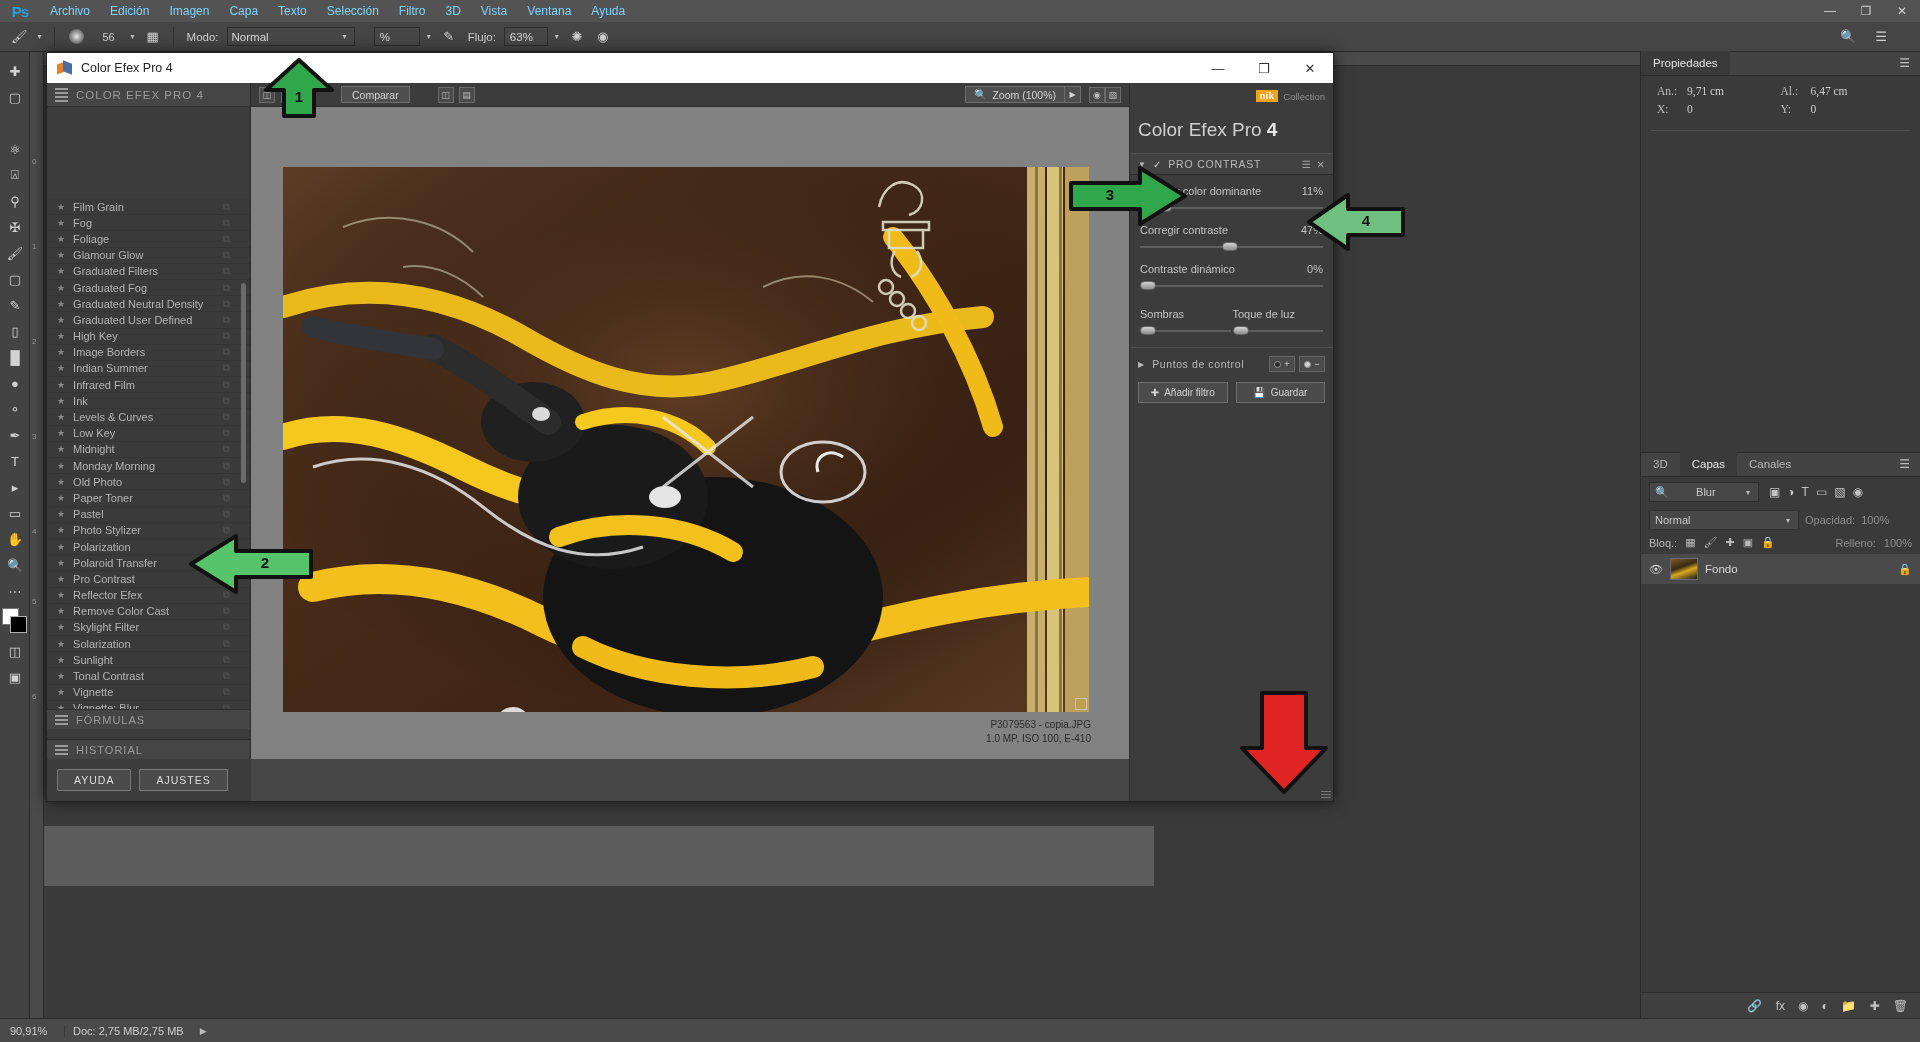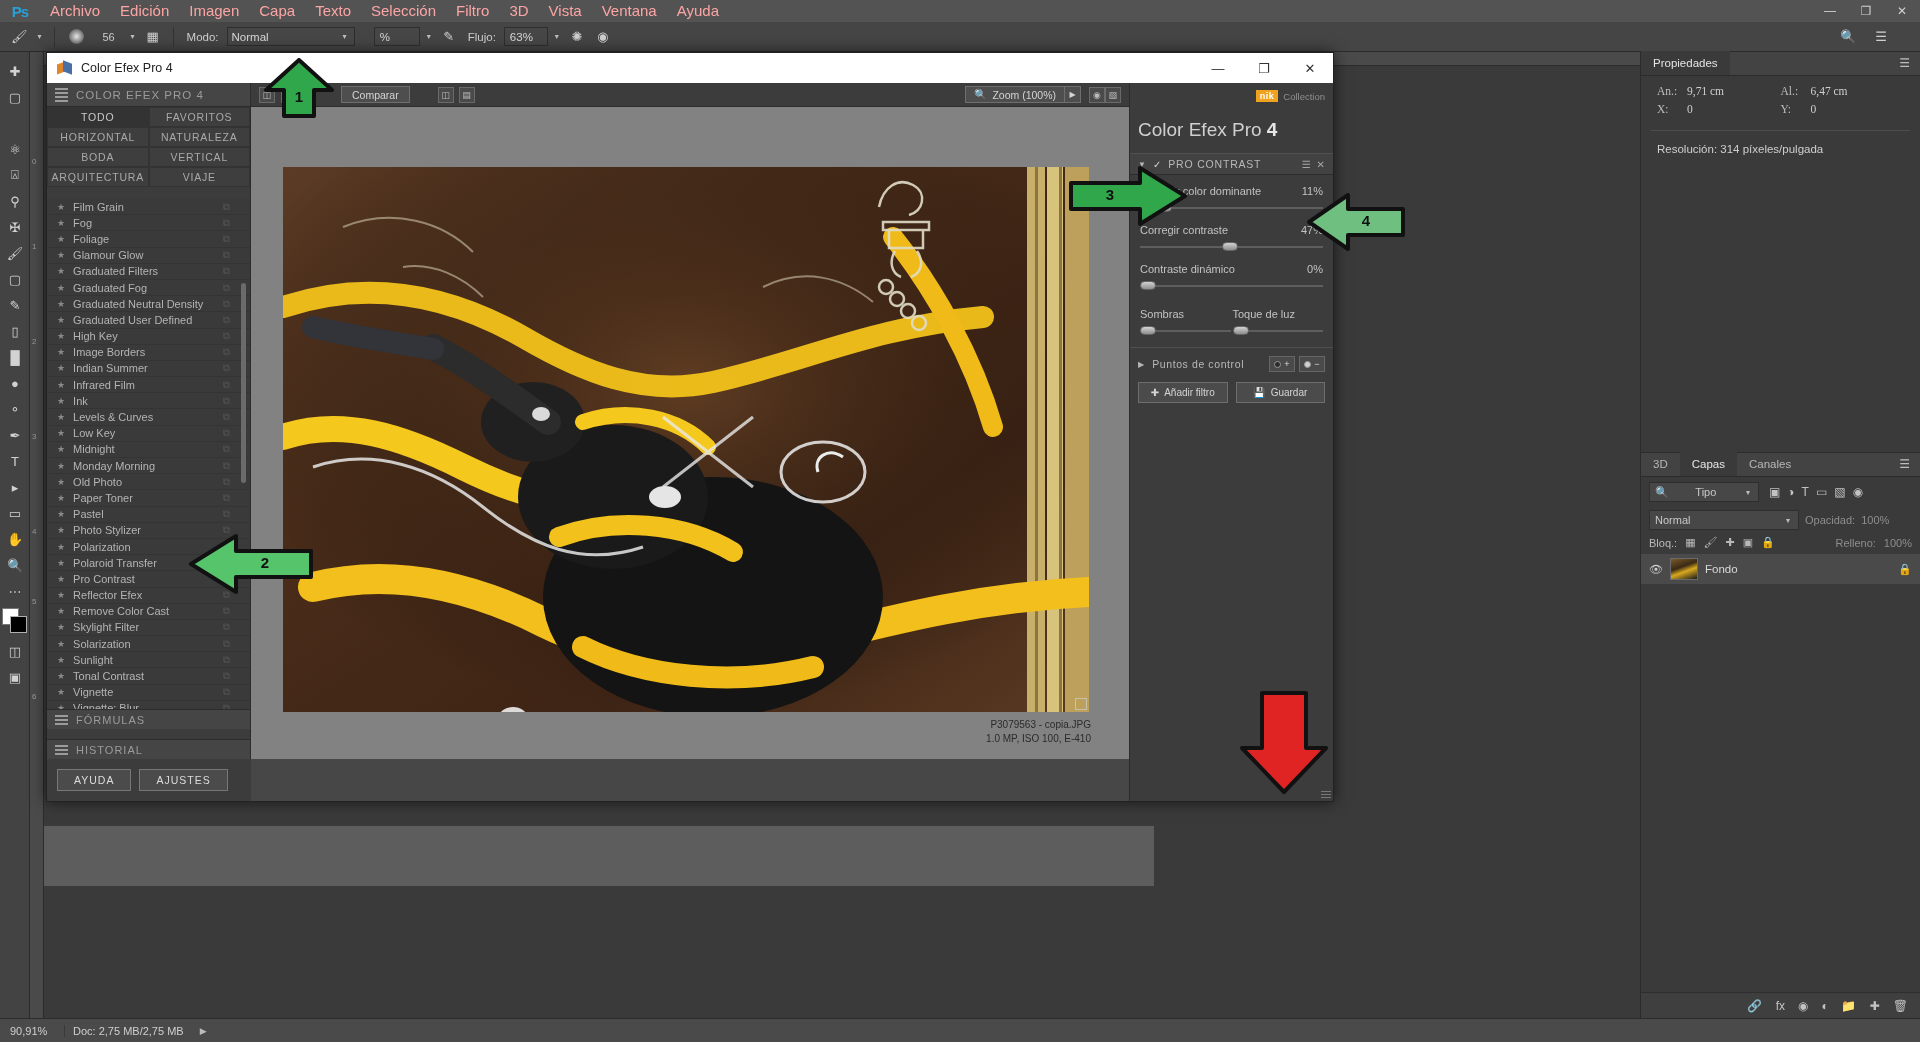--- a/index.html
+++ b/index.html
@@ -10,21 +10,21 @@
     -webkit-font-smoothing: antialiased;
   }
   
   #ps-root { position:relative; width:1920px; height:1042px; background:#3a3a3a; }
 
   
   .menubar { position:absolute; top:0; left:0; width:1920px; height:22px;
     background:#535353; display:flex; align-items:center; }
   .ps-logo { width:40px; height:14px; display:flex; align-items:center; justify-content:center;
     color:#2a9fd6; font-weight:bold; font-size:15px; letter-spacing:-1px;}
-  .menubar .mi { padding:0 10px; font-size:15px; color:#fca5a5; line-height:22px;}
+  .menubar .mi { padding:0 10px; font-size:12px; color:#7dd3fc; line-height:22px;}
   .win-btns { position:absolute; right:0; top:0; height:22px; display:flex; }
   .win-btns div { width:36px; height:22px; display:flex; align-items:center; justify-content:center;
      color:#d0d0d0; font-size:12px;}
 
   
   .optbar { position:absolute; top:22px; left:0; width:1920px; height:30px;
      background:#454545; border-bottom:1px solid #2b2b2b; display:flex; align-items:center; gap:4px; padding-left:8px;}
   .obtn { height:22px; min-width:22px; display:flex; align-items:center; justify-content:center;
      color:#cfcfcf; font-size:13px; padding:0 3px;}
   .sep { width:1px; height:20px; background:#333; margin:0 5px;}
@@ -337,33 +337,32 @@
             <span class="k">X:</span>
           <span>0</span>
           </div>
         <div class="c">
             <span class="k">Y:</span>
           <span>0</span>
           </div>
       </div>
     </div>
     <div class="prop-sep"></div>
-    <div class="prop-res">Resolución: 314 píxeles/pulgada</div>
 
     <div class="layers">
       <div class="ltabs">
         <div class="ptab">3D</div>
         <div class="ptab active">Capas</div>
         <div class="ptab">Canales</div>
         <div class="phamb">☰</div>
       </div>
       <div class="lfilter">
         <div class="fsel">
           <span>🔍</span>
-          <span>Tipo</span>
+          <span>Blur</span>
           <span class="caret">▾</span>
         </div>
         <div class="ficons">
           <span>▣</span>
           <span>◑</span>
           <span>T</span>
           <span>▭</span>
           <span>▧</span>
           <span>◉</span>
         </div>
@@ -429,30 +428,20 @@
 
       <div class="cep-left">
         <div class="cep-lhdr">
           <span class="hamb">
               <b></b>
               <b></b>
               <b></b>
               <b></b>
             </span>
           <span>COLOR EFEX PRO 4</span>
-        </div>
-        <div class="cat-grid">
-          <div class="cat sel">TODO</div>
-          <div class="cat">FAVORITOS</div>
-          <div class="cat">HORIZONTAL</div>
-          <div class="cat">NATURALEZA</div>
-          <div class="cat">BODA</div>
-          <div class="cat">VERTICAL</div>
-          <div class="cat">ARQUITECTURA</div>
-          <div class="cat">VIAJE</div>
         </div>
         <div class="flist" id="filter-list">
             <div class="fitem">
               <span class="star">★</span>
               <span>Film Grain</span>
               <span class="copy">⧉</span>
             </div>
             <div class="fitem">
               <span class="star">★</span>
               <span>Fog</span>

